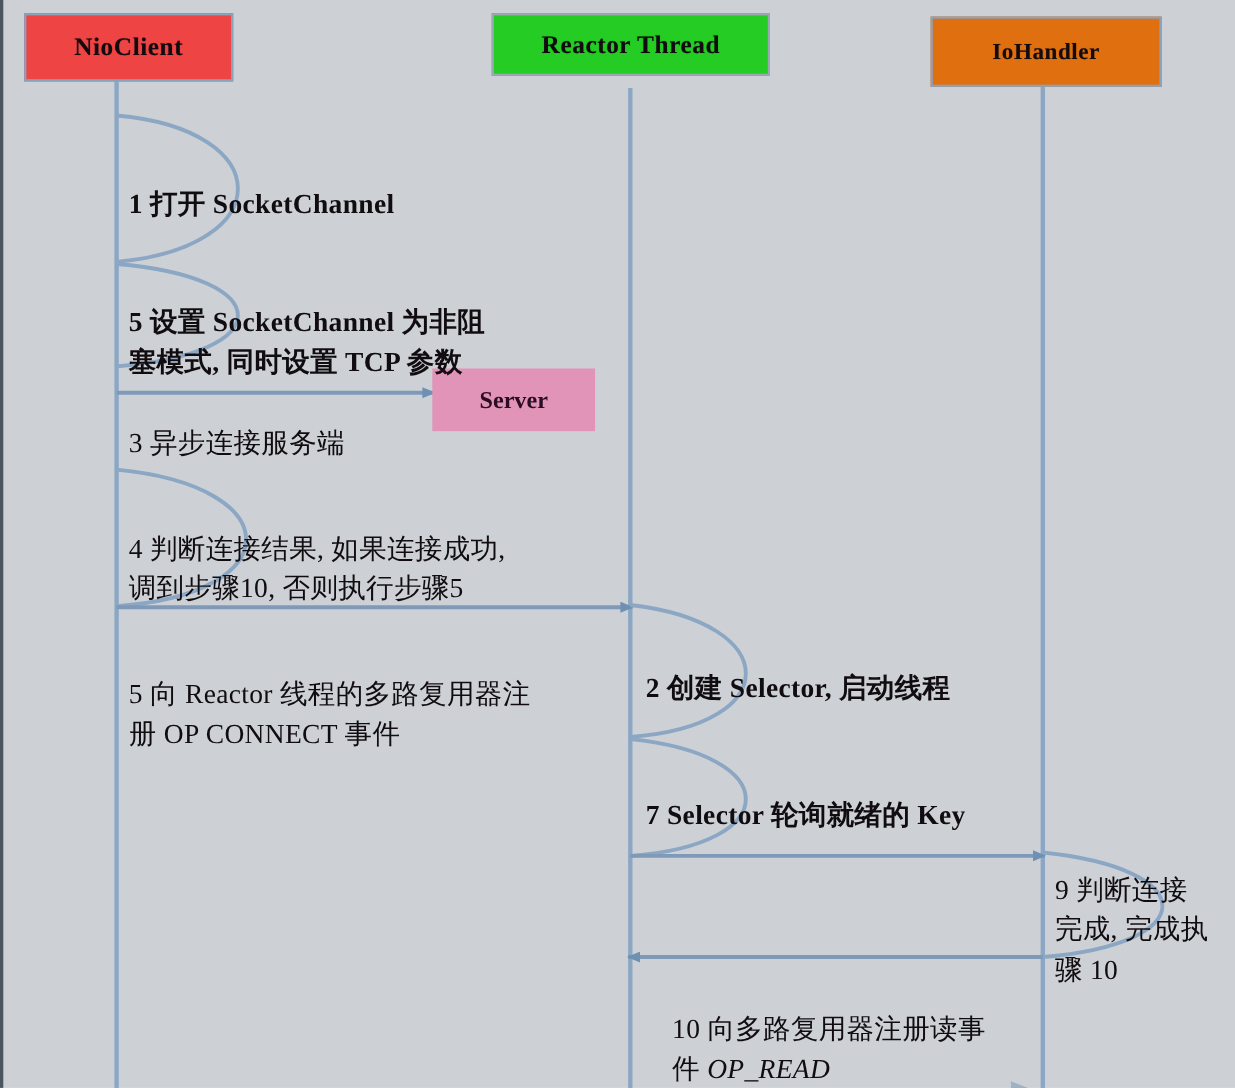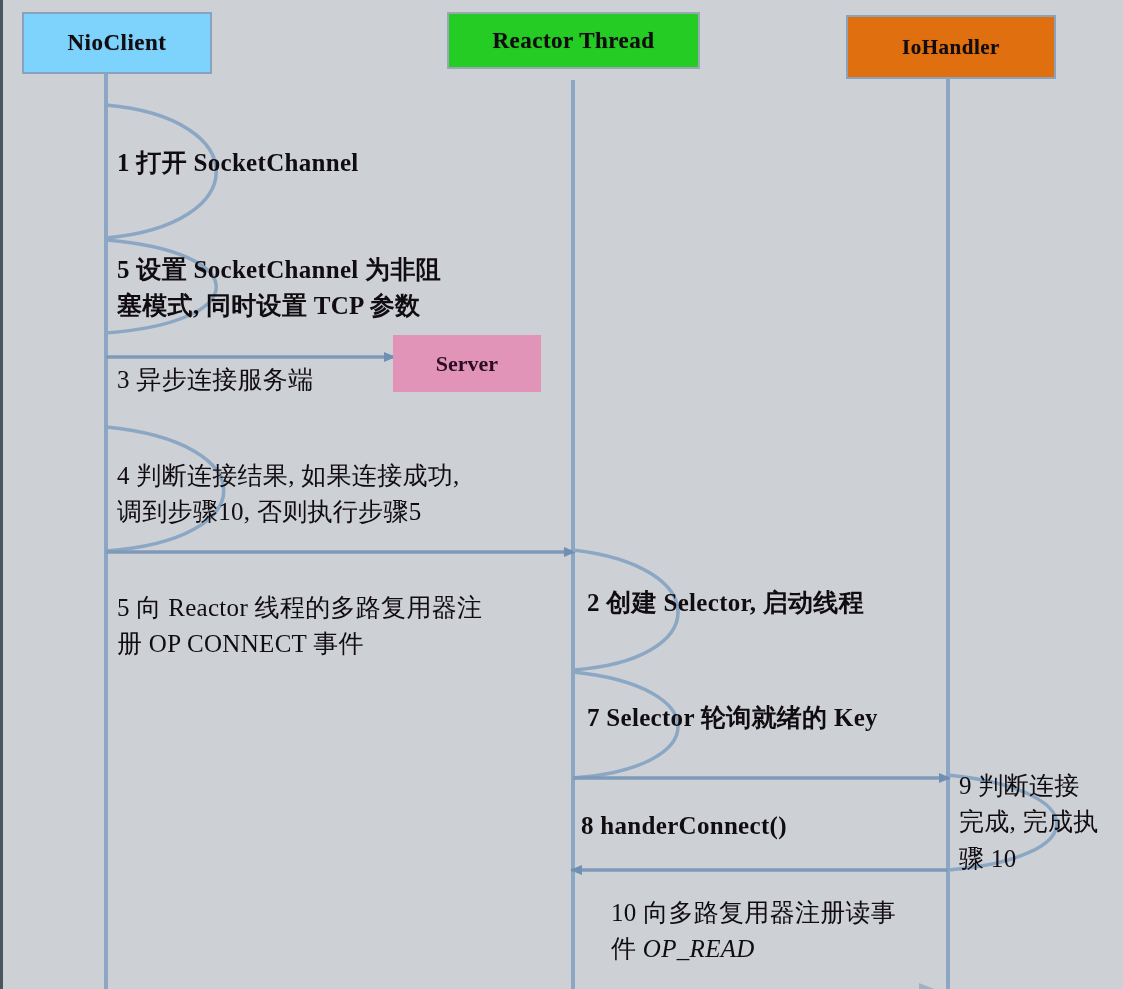--- a/index.html
+++ b/index.html
@@ -24,21 +24,21 @@
     display: flex;
     align-items: center;
     justify-content: center;
     font-weight: bold;
     color: #120b10;
     letter-spacing: 0.5px;
     text-shadow: 0 0 1px rgba(0,0,0,0.35);
   }
   #box-nioclient {
     left: 19px; top: 12px; width: 190px; height: 62px;
-    background: #7dd3fc;
+    background: #ef4444;
     font-size: 23px;
   }
   #box-reactor {
     left: 444px; top: 12px; width: 253px; height: 57px;
     background: #24cc24;
     border-color: #9aa7b4;
     font-size: 23px;
   }
   #box-iohandler {
     left: 843px; top: 15px; width: 210px; height: 64px;
@@ -66,20 +66,21 @@
     pointer-events: none;
   }
   
   .msg {
     position: absolute;
     color: #100c10;
     font-size: 25px;
     line-height: 1.45;
     white-space: pre-line;
     letter-spacing: 0.3px;
+    margin-top: 24px;
   }
   .msg.bold-ish { font-weight: 600; }
   .msg .ital { font-style: italic; font-weight: normal; }
   #msg-1  { left: 114px; top: 145px; width: 400px; }
   #msg-2  { left: 114px; top: 252px; width: 420px; }
   #msg-3  { left: 114px; top: 362px; width: 330px; }
   #msg-4  { left: 114px; top: 458px; width: 430px; }
   #msg-5  { left: 114px; top: 590px; width: 450px; }
   #msg-6  { left: 584px; top: 585px; width: 380px; }
   #msg-7  { left: 584px; top: 700px; width: 380px; }
@@ -155,21 +156,20 @@
   <div class="msg" id="msg-4">4  判断连接结果, 如果连接成功,
 调到步骤10,  否则执行步骤5</div>
 
   <div class="msg" id="msg-5">5  向 Reactor 线程的多路复用器注
 册 OP  CONNECT 事件</div>
 
   <div class="msg bold-ish" id="msg-6">2  创建 Selector, 启动线程</div>
 
   <div class="msg bold-ish" id="msg-7">7 Selector 轮询就绪的 Key</div>
 
-  <div class="msg bold-ish" id="msg-8">8 handerConnect()</div>
 
   <div class="msg" id="msg-9">9  判断连接
 完成, 完成执
 骤 10</div>
 
   <div class="msg" id="msg-10"><span>10  向多路复用器注册读事
 件 </span><span class="ital">OP_READ</span></div>
 
 </div>
 

